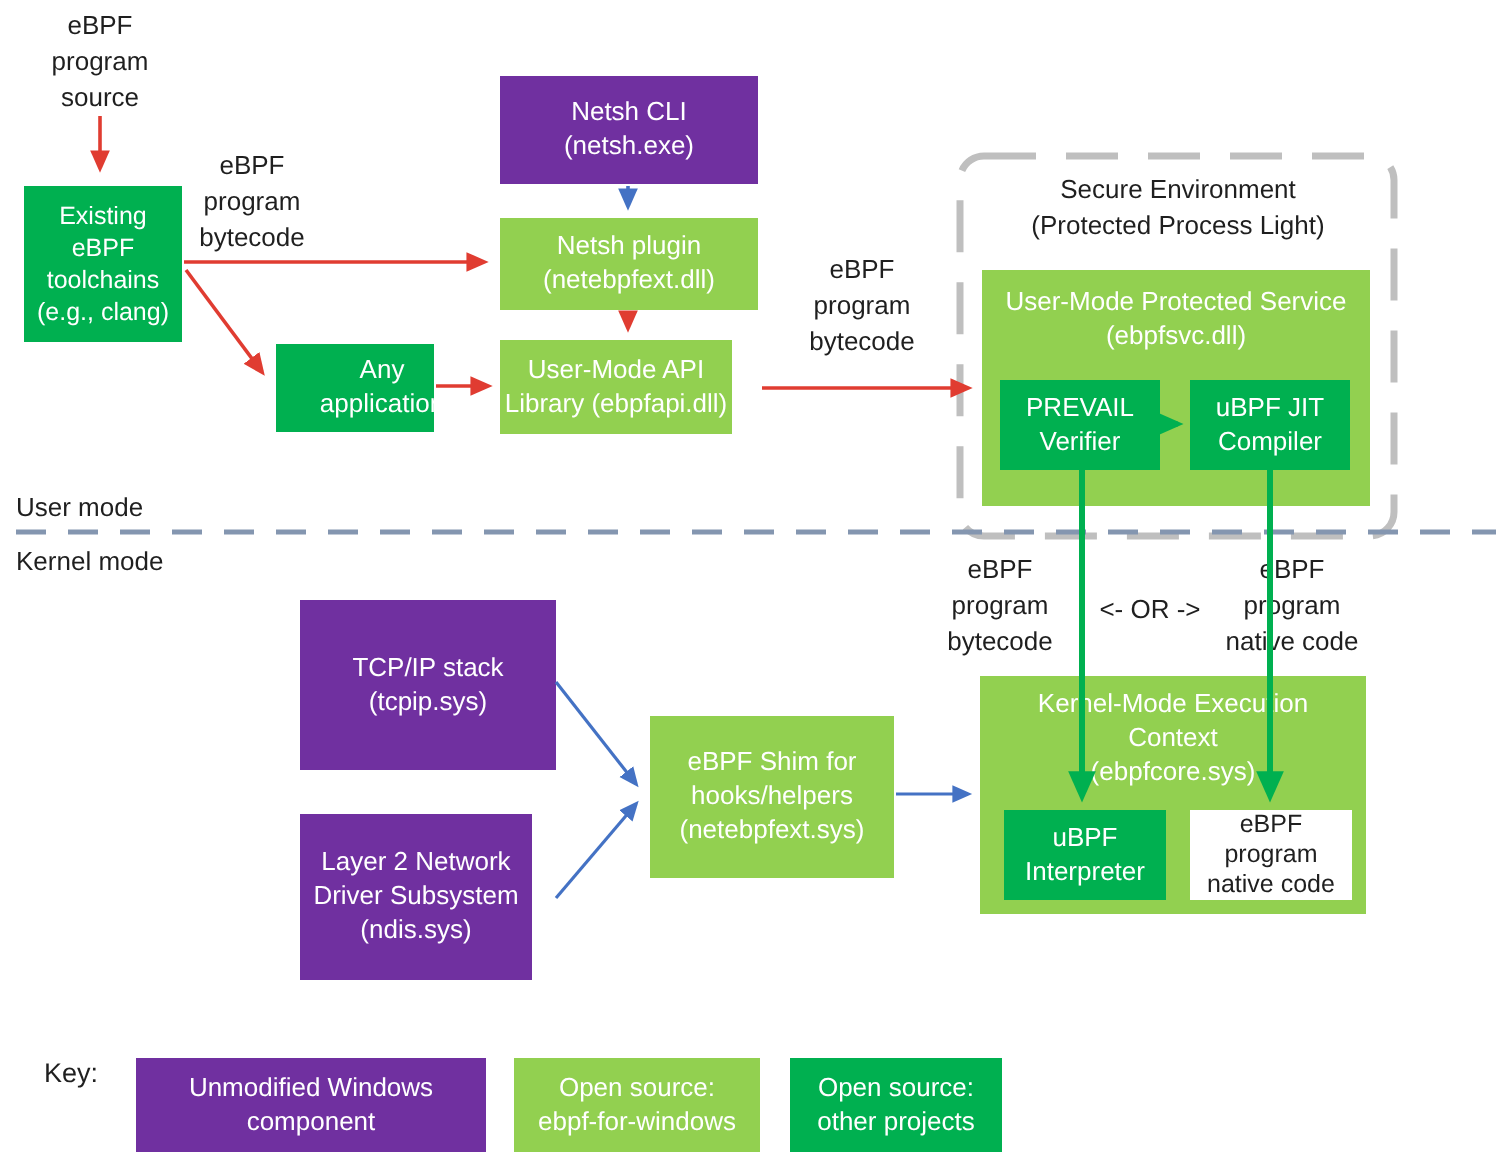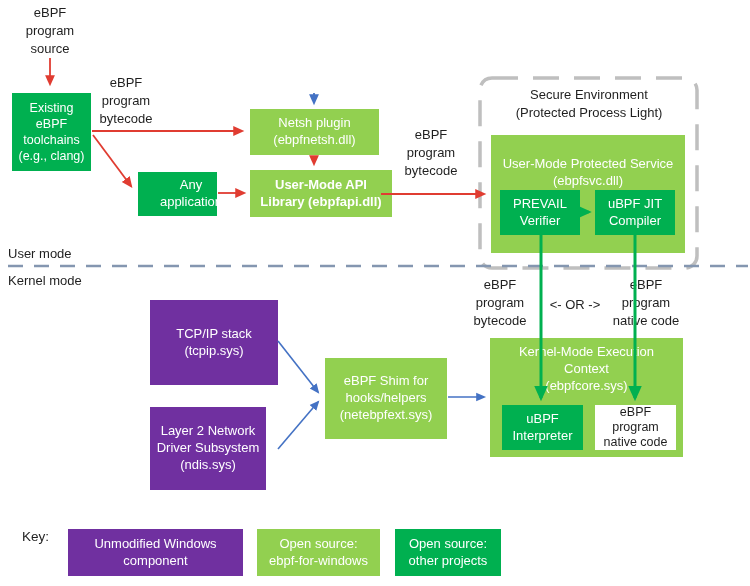--- a/index.html
+++ b/index.html
@@ -15,21 +15,21 @@
   }
   .bx{
     position:absolute; display:flex; align-items:center; justify-content:center;
     text-align:center; color:#ffffff; white-space:pre-line;
     font-size:13px; line-height:1.3; z-index:10; box-sizing:border-box;
   }
   .purple{background:var(--purple);}
   .lgreen{background:var(--light-green);}
   .green{background:var(--green);}
   .whitebox{background:#ffffff; color:var(--text); border:1px solid #ffffff;}
-  .hdr{align-items:flex-start; padding-top:21px;}
+  .hdr{align-items:flex-start; padding-top:8px;}
   .lbl{
     position:absolute; white-space:pre-line; text-align:center;
     font-size:13px; line-height:1.38; color:var(--text); z-index:5;
   }
   .lbl-left{text-align:left;}
   svg.overlay{position:absolute; left:0; top:0; z-index:30; pointer-events:none;}
   svg.behind{z-index:2;}
 </style>
 </head>
 <body>
@@ -59,25 +59,27 @@
 bytecode</div>
   <div class="lbl" style="left:544px;top:296px;width:62px;">&lt;- OR -&gt;</div>
   <div class="lbl" style="left:604px;top:276px;width:84px;">eBPF
 program
 native code</div>
 
   <div class="bx green" style="left:12px; top:93px; width:79px; height:78px; font-size:12.5px;">Existing
 eBPF
 toolchains
 (e.g., clang)</div>
+  <div class="bx purple" style="left:250px;top:38px; width:129px;height:54px;">Netsh CLI
+(netsh.exe)</div>
   <div class="bx lgreen" style="left:250px;top:109px;width:129px;height:46px;">Netsh plugin
-(ebpfnetsh.dll)</div>
+(netebpfext.dll)</div>
   <div class="bx green" style="left:138px;top:172px;width:79px; height:44px;padding-left:27px;">Any
 application</div>
-  <div class="bx lgreen" style="left:250px;top:170px;width:142px;height:47px;font-weight:bold;">User-Mode API
+  <div class="bx lgreen" style="left:250px;top:170px;width:116px;height:47px;">User-Mode API
 Library (ebpfapi.dll)</div>
 
   <div class="bx lgreen hdr" style="left:491px;top:135px;width:194px;height:118px;">User-Mode Protected Service
 (ebpfsvc.dll)</div>
   <div class="bx green" style="left:500px;top:190px;width:80px; height:45px; z-index:12;">PREVAIL
 Verifier</div>
   <div class="bx green" style="left:595px;top:190px;width:80px; height:45px; z-index:12;">uBPF JIT
 Compiler</div>
 
   <div class="bx purple" style="left:150px;top:300px;width:128px;height:85px;">TCP/IP stack

